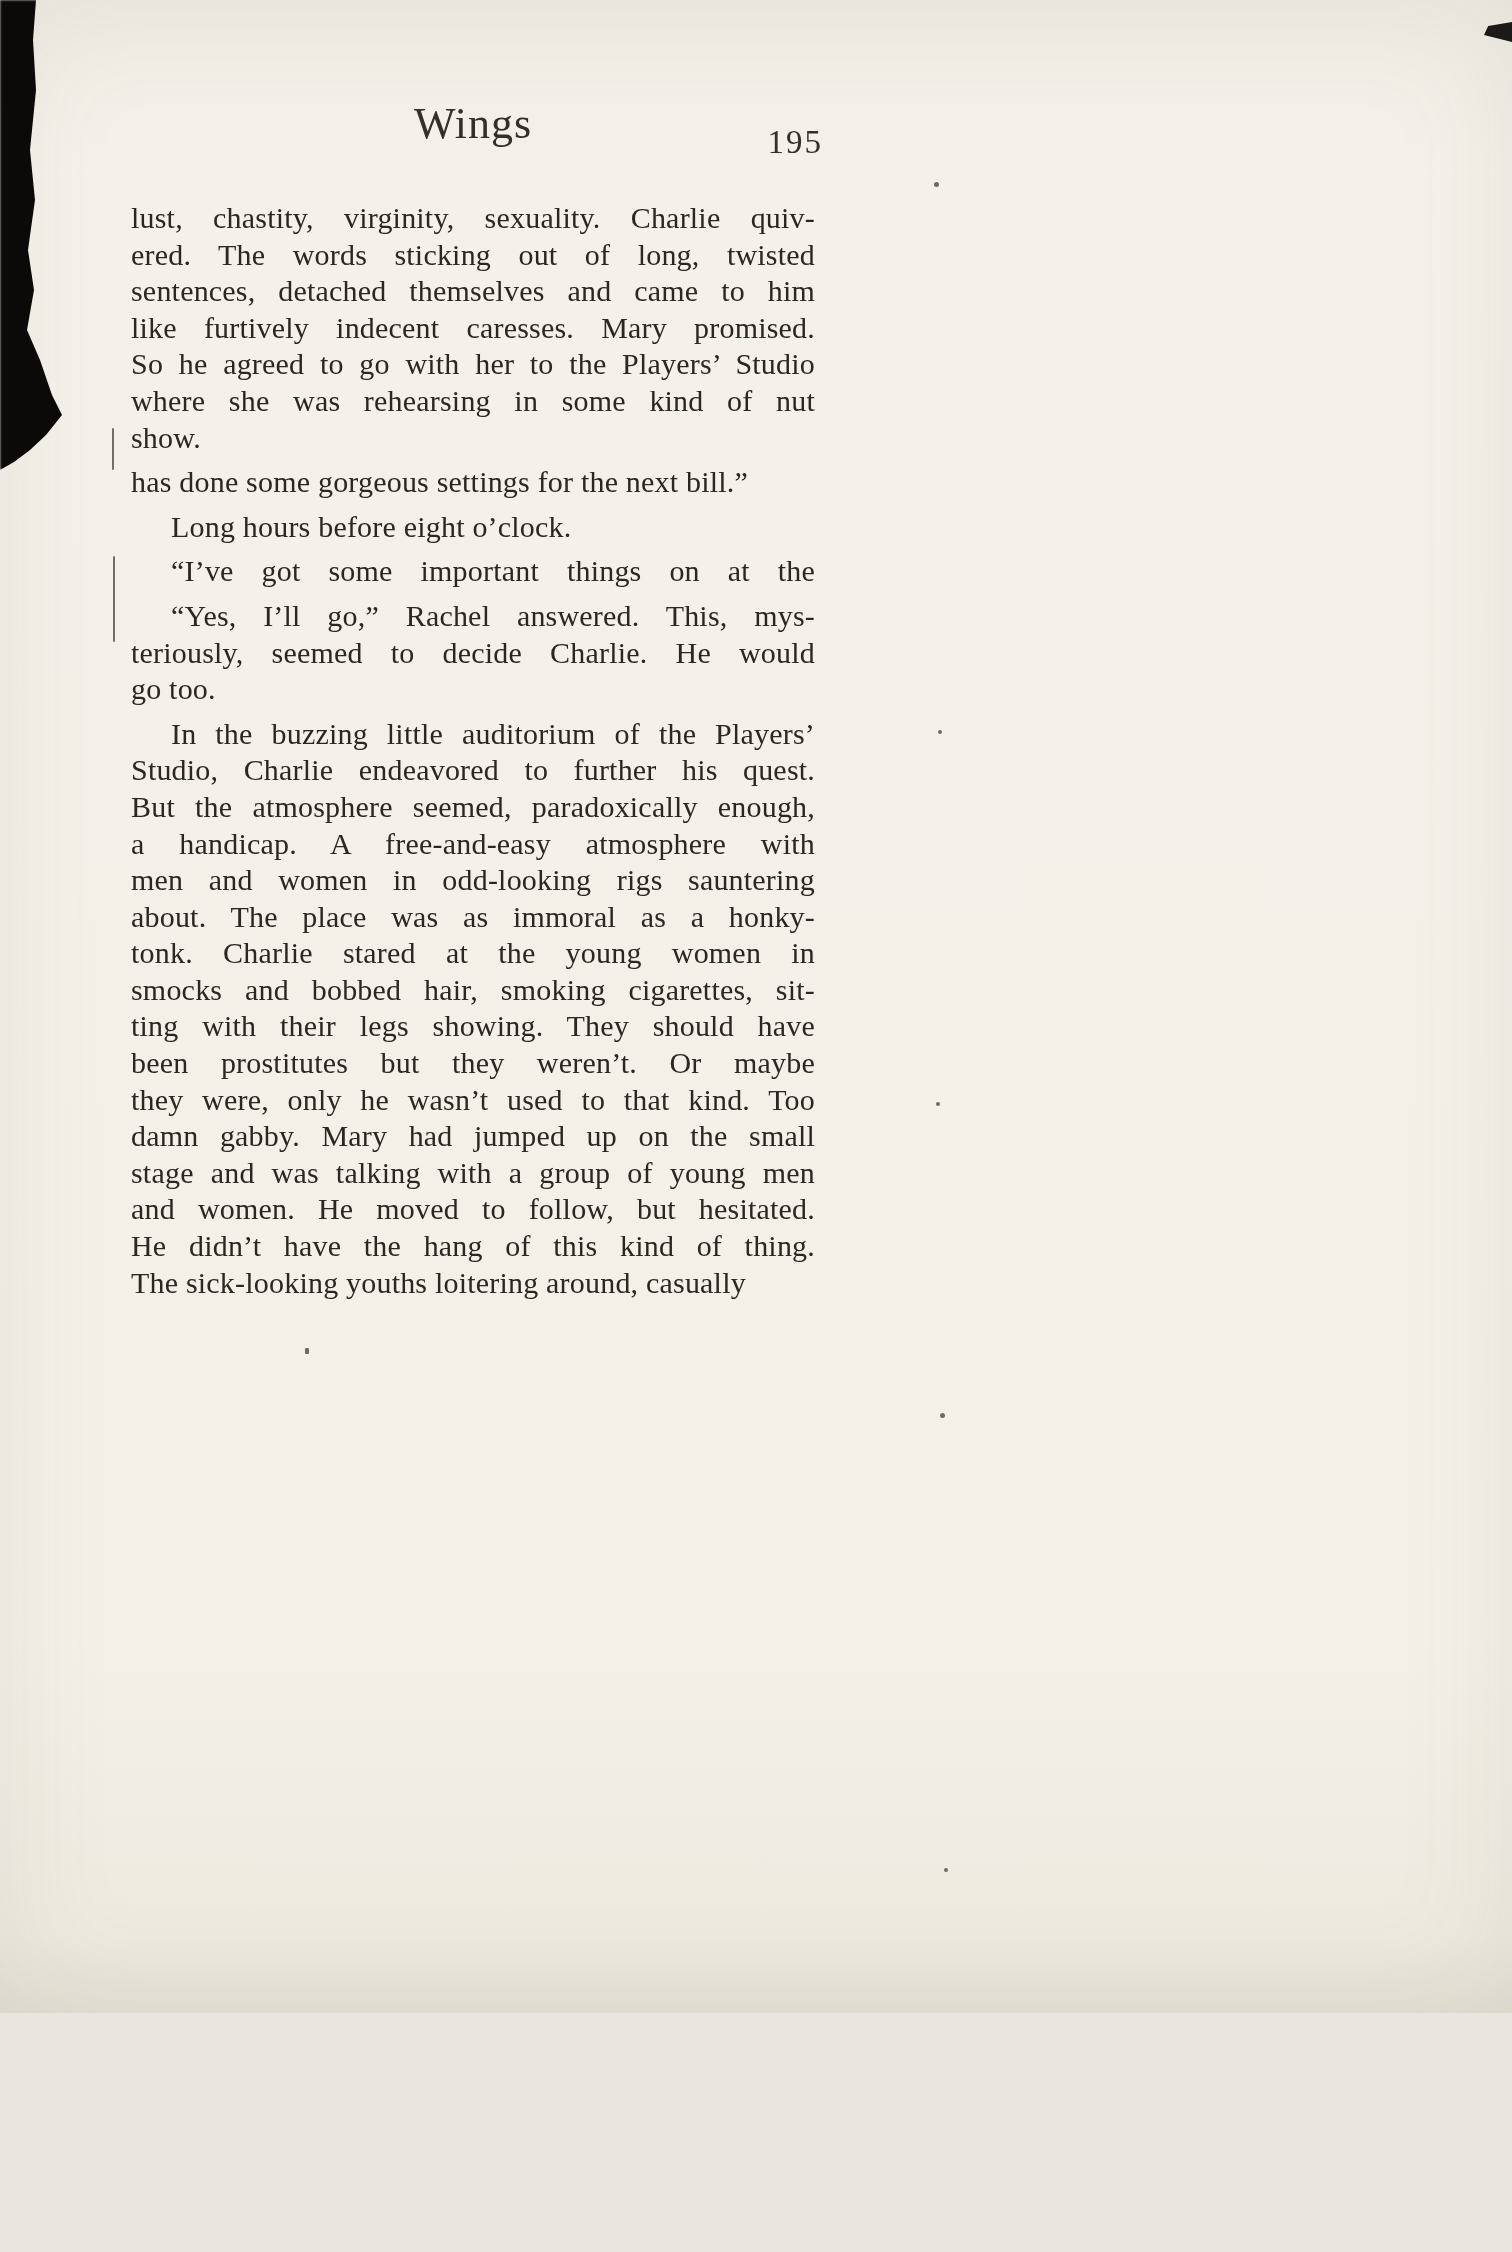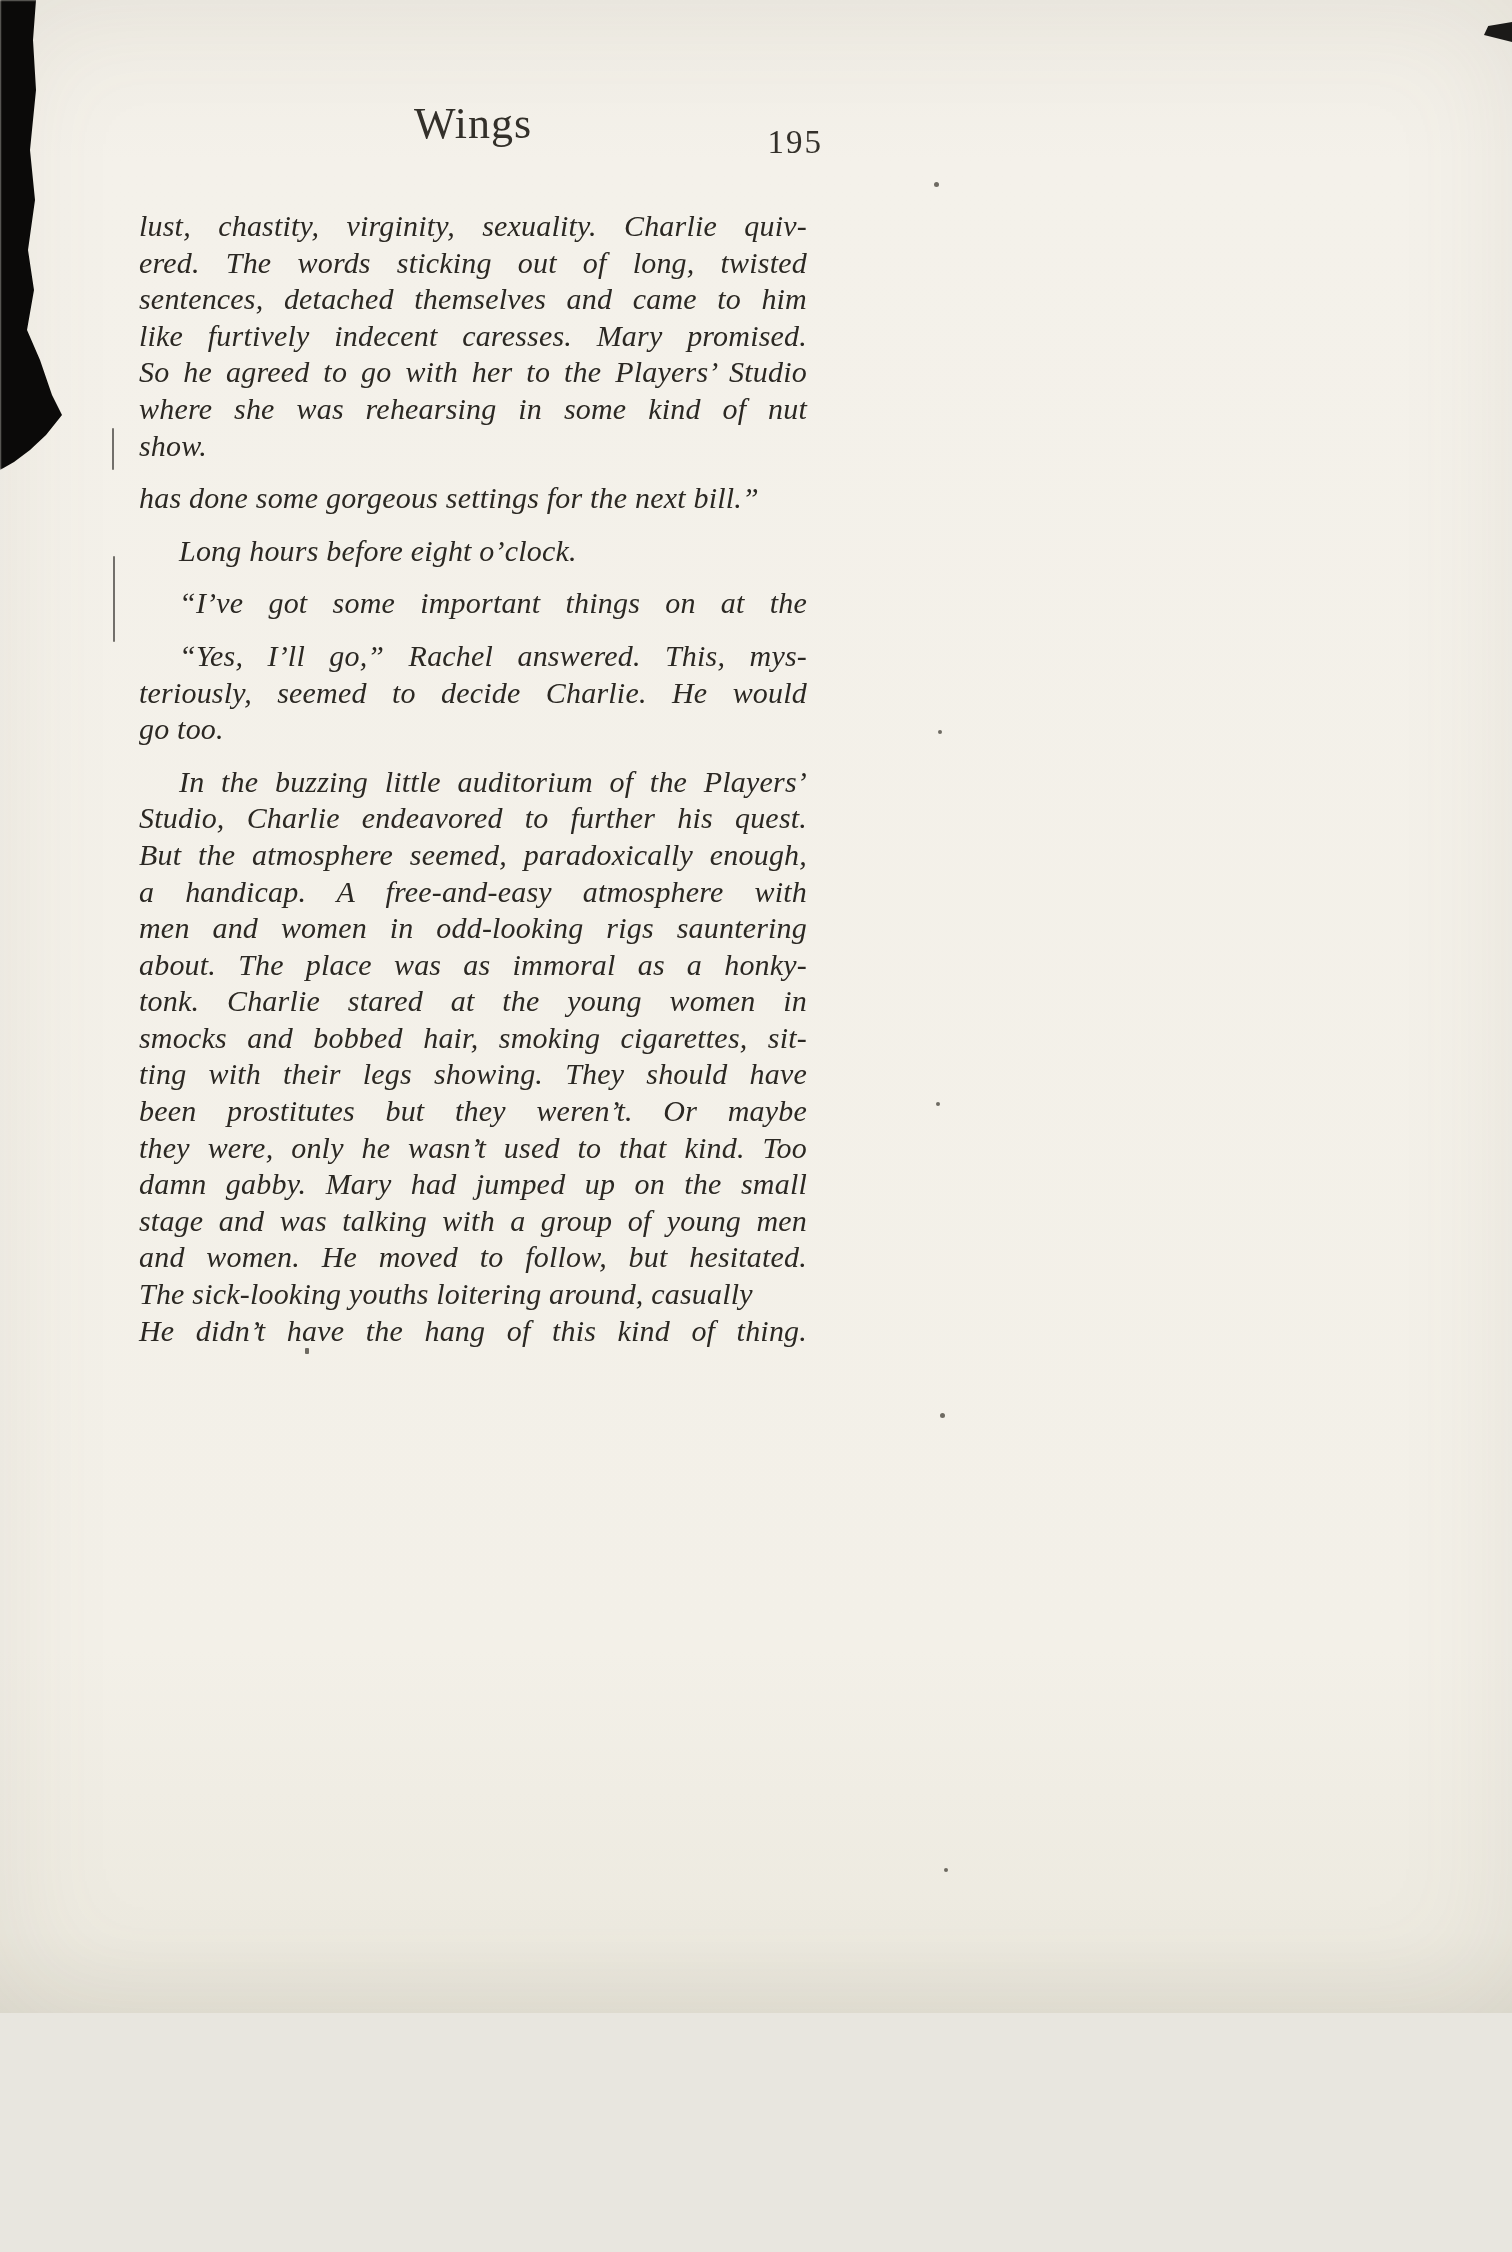--- a/index.html
+++ b/index.html
@@ -45,21 +45,21 @@
     color: #33302a;
   }
 
   
   .page-body {
     position: absolute;
     left: 123px;
     top: 192px;
     width: 700px;
   }
-  .paragraph { margin: 16px; font-style: italic; }
+  .paragraph { margin: 8px; }
   .line {
     font-size: 30px;
     line-height: 36.6px;
     white-space: normal;
     text-align: justify;
     text-align-last: justify;
     letter-spacing: 0.2px;
   }
   .line.last { text-align-last: left; }
   .line.indent { padding-left: 40px; }
@@ -188,22 +188,22 @@
         <div class="line">men and women in odd-looking rigs sauntering</div>
         <div class="line">about. The place was as immoral as a honky-</div>
         <div class="line">tonk. Charlie stared at the young women in</div>
         <div class="line">smocks and bobbed hair, smoking cigarettes, sit-</div>
         <div class="line">ting with their legs showing. They should have</div>
         <div class="line">been prostitutes but they weren’t. Or maybe</div>
         <div class="line">they were, only he wasn’t used to that kind. Too</div>
         <div class="line">damn gabby. Mary had jumped up on the small</div>
         <div class="line">stage and was talking with a group of young men</div>
         <div class="line">and women. He moved to follow, but hesitated.</div>
+        <div class="line">He didn’t have the hang of this kind of thing.</div>
         <div class="line last">The sick-looking youths loitering around, casually</div>
-        <div class="line">He didn’t have the hang of this kind of thing.</div>
       </div>
     </main>
 
   <div class="bottom-dash d1"></div>
   <div class="bottom-dash d2"></div>
   <div class="bottom-dash d3"></div>
   <div class="bottom-band">
     <div class="bottom-black"></div>
   </div>
 

